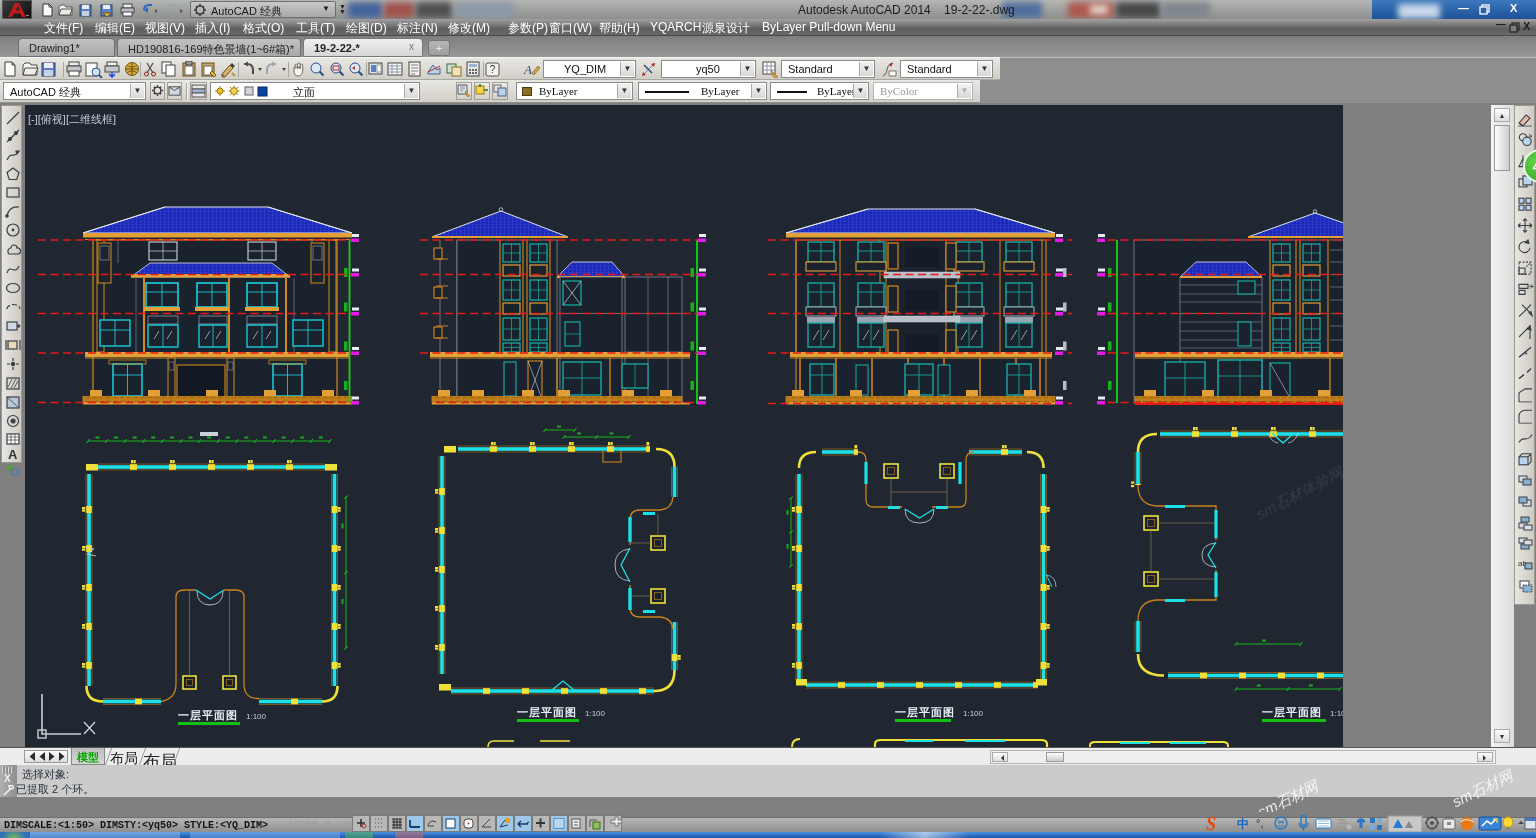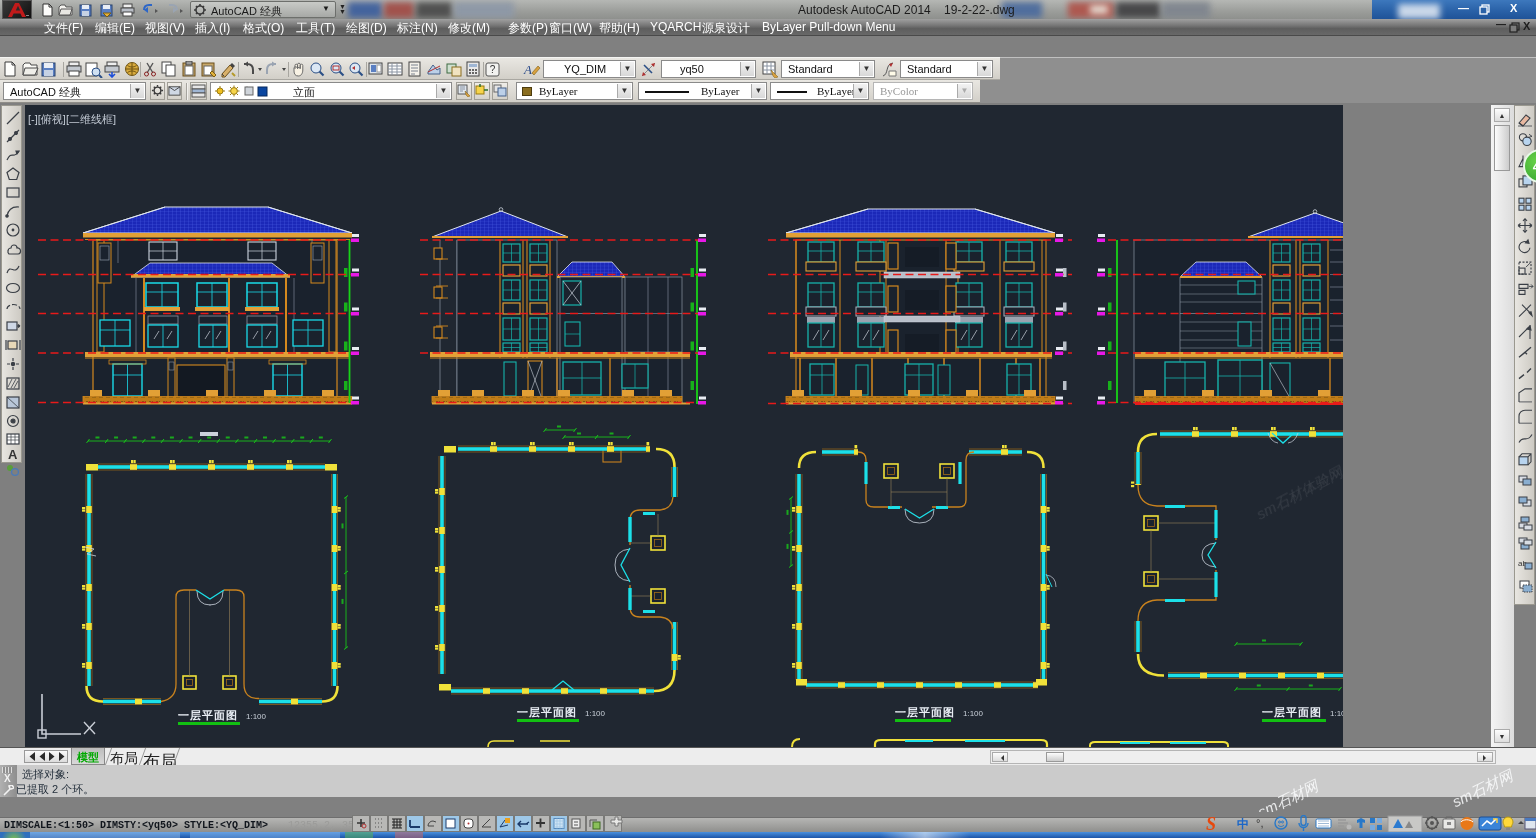--- a/index.html
+++ b/index.html
@@ -128,20 +128,26 @@
   <span style="left:650px">YQARCH</span>
       <span style="left:702px">源泉设计</span>
       <span style="left:762px">ByLayer Pull-down Menu</span>
   <span style="left:1496px;top:0;color:#1d1d1d;font-weight:bold;font-size:10px">—</span>
   <svg style="position:absolute;left:1509px;top:3px" width="11" height="11" viewBox="0 0 11 11">
         <rect x="3" y="1" width="7" height="7" fill="none" stroke="#222" stroke-width="1.2"></rect>
         <rect x="1" y="3" width="7" height="7" fill="#7c7c7c" stroke="#222" stroke-width="1.2"></rect>
       </svg>
   <span style="left:1523px;top:1px;color:#1d1d1d;font-weight:bold;font-size:11px">X</span>
 </div>
+<div class="ab" id="tabrow">
+  <div class="ftab" style="left:18px;width:97px;background:linear-gradient(180deg,#c2c2c2,#a8a8a8);border:1px solid #6e6e6e">Drawing1*</div>
+  <div class="ftab" style="left:117px;width:184px;background:linear-gradient(180deg,#c2c2c2,#a8a8a8);border:1px solid #6e6e6e">HD190816-169特色景墙(1~6#箱)*</div>
+  <div class="ftab" style="left:303px;width:120px;background:linear-gradient(180deg,#f0f0f0,#d6d6d6);border:1px solid #7a7a7a;font-weight:bold">19-2-22-*<span style="position:absolute;right:8px;top:2px;color:#777;font-weight:normal;font-size:10px">x</span></div>
+  <div class="ab" style="left:428px;top:4px;width:22px;height:16px;background:linear-gradient(180deg,#b5b5b5,#9e9e9e);border:1px solid #777;border-radius:3px;color:#e8e8e8;font-size:11px;text-align:center;line-height:14px">+</div>
+</div>
 <div class="ab" id="tb1">
  <svg class="ab" style="left:0;top:3px" width="500" height="17" viewBox="0 0 500 17">
   <g stroke="#3a3a3a" stroke-width="1" fill="#fefefc">
    <path d="M5 1h7l3 3v11H5z"></path>
           <path d="M12 1v3h3" fill="none"></path>
   </g>
   <g transform="translate(22,0)">
           <path d="M1 4l2-2h5l1 2h6v10H1z" fill="#fbfaf6" stroke="#4a4a4a"></path>
           <path d="M3 7h13l-3 7H1z" fill="#efeee9" stroke="#4a4a4a"></path>
         </g>
@@ -270,21 +276,21 @@
  <svg class="ab" style="left:522px;top:3px" width="20" height="17" viewBox="0 0 20 17">
         <text x="2" y="13" font-size="13" fill="#2a4a8a" font-family="Liberation Serif" font-style="italic">A</text>
         <path d="M10 12l6-7 2 2-6 7z" fill="#d8a040" stroke="#7c5e12" stroke-width=".6"></path>
       </svg>
  <div class="combo" style="left:543px;width:93px"><span style="margin-left:14px">YQ_DIM</span><span class="arr">▼</span></div>
  <svg class="ab" style="left:641px;top:4px" width="17" height="15" viewBox="0 0 17 15">
         <path d="M1 14L14 1" stroke="#888"></path>
         <path d="M1 14l4-1-3-3zM14 1l-4 1 3 3z" fill="#b03030"></path>
         <path d="M3 3l8 8" stroke="#2b4f86" stroke-width="1.6"></path>
       </svg>
- <div class="combo" style="left:661px;width:95px"><span style="margin-left:12px">yq50</span><span class="arr">▼</span></div>
+ <div class="combo" style="left:661px;width:95px"><span style="margin-left:28px">yq50</span><span class="arr">▼</span></div>
  <svg class="ab" style="left:762px;top:3px" width="17" height="17" viewBox="0 0 17 17">
         <rect x="1" y="1" width="12" height="12" fill="#fff" stroke="#444"></rect>
         <path d="M1 5h12M1 9h12M5 1v12M9 1v12" stroke="#8a94a2"></path>
         <path d="M9 9l7 7-3 1-2-2z" fill="#d8a040" stroke="#7c5e12" stroke-width=".5"></path>
       </svg>
  <div class="combo" style="left:781px;width:94px">Standard<span class="arr">▼</span></div>
  <svg class="ab" style="left:881px;top:3px" width="17" height="17" viewBox="0 0 17 17">
         <path d="M2 15C8 13 4 3 12 2" fill="none" stroke="#555"></path>
         <path d="M12 2l-4 1 2 3z" fill="#b03030"></path>
         <path d="M8 10h7v5H8z" fill="#fffbe8" stroke="#777"></path>
@@ -305,21 +311,21 @@
         <rect x="1" y="3" width="12" height="9" fill="#cfd8e4" stroke="#444"></rect>
         <path d="M1 3l6 4 6-4" stroke="#444" fill="none"></path>
       </svg>
  <div class="sep" style="left:186px"></div>
  <div class="ab" style="left:190px;top:2px;width:17px;height:18px;background:linear-gradient(180deg,#efede8,#d5d2ca);border:1px solid #a09e96"></div>
  <svg class="ab" style="left:191px;top:4px" width="15" height="14" viewBox="0 0 15 14">
         <rect x="1" y="1" width="13" height="4" fill="#e6e6e6" stroke="#555"></rect>
         <rect x="1" y="5" width="13" height="4" fill="#9fb6d4" stroke="#555"></rect>
         <rect x="1" y="9" width="13" height="4" fill="#e6e6e6" stroke="#555"></rect>
       </svg>
- <div class="combo" style="left:210px;width:242px">
+ <div class="combo" style="left:210px;width:210px">
    <svg style="position:absolute;left:3px;top:2px" width="70" height="13" viewBox="0 0 70 13">
      <circle cx="6" cy="6" r="3" fill="#f0c020" stroke="#9a7a10"></circle>
           <path d="M6 1v2M6 9v2M1 6h2M9 6h2" stroke="#9a7a10"></path>
      <circle cx="20" cy="6" r="3.4" fill="#f6d44a" stroke="#9a7a10"></circle>
           <g stroke="#9a7a10">
             <path d="M20 .5v2M20 9.5v2M14.5 6h2M23.5 6h2M16 2l1.4 1.4M22.6 8.6L24 10M24 2l-1.4 1.4M17.4 8.6L16 10"></path>
           </g>
      <rect x="31" y="2" width="8" height="8" fill="#cfd4da" stroke="#666"></rect>
           <path d="M33 2v-0.5" stroke="#666"></path>
      <rect x="44" y="2" width="9" height="9" fill="#0a46a0" stroke="#06285c"></rect>

